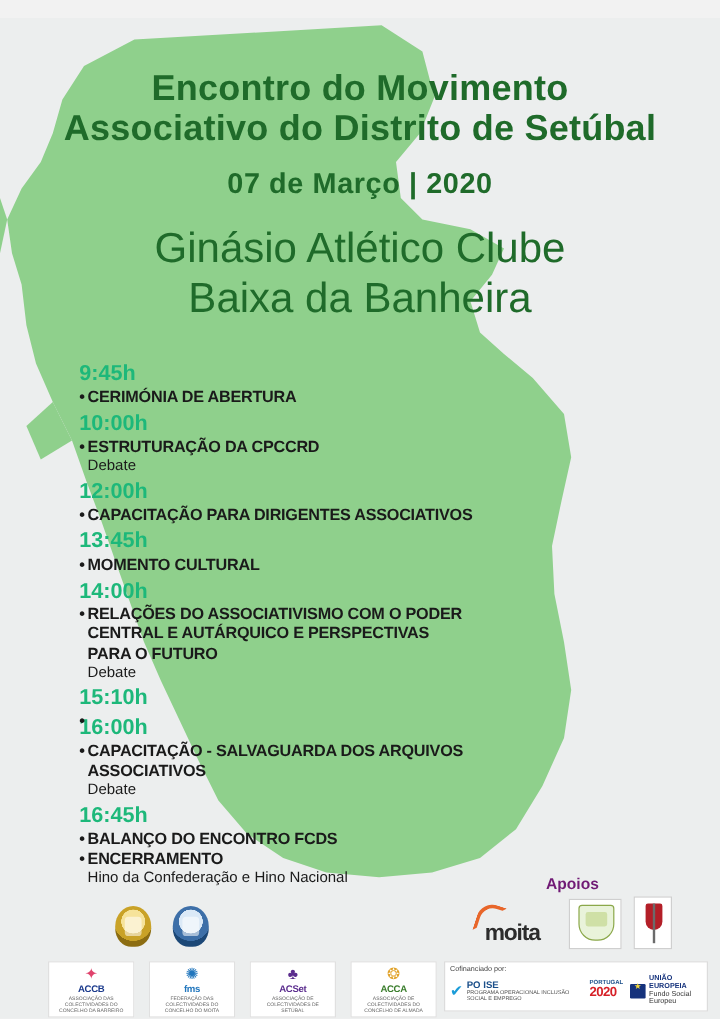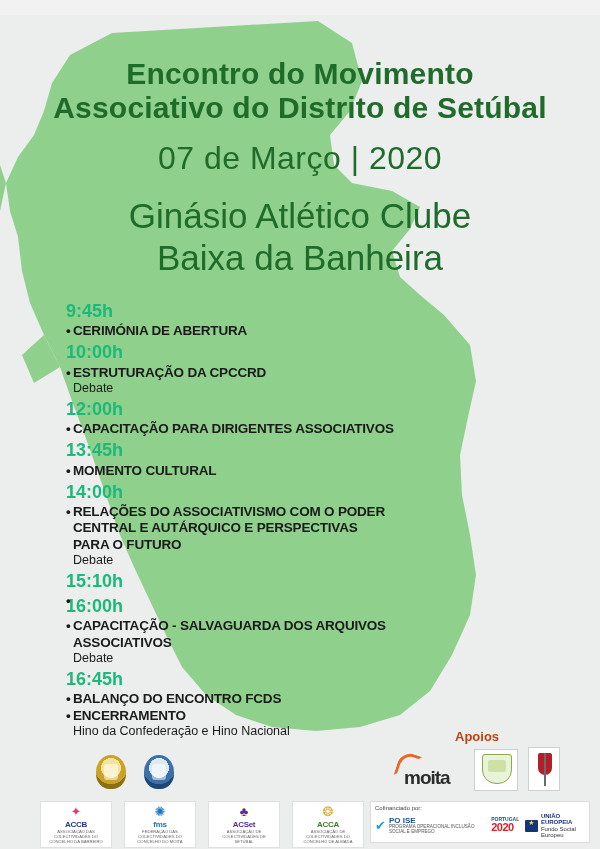--- a/index.html
+++ b/index.html
@@ -31,23 +31,23 @@
   .title-line {
     font-weight: bold;
     color: #1f6b2a;
     letter-spacing: .2px;
     line-height: 1.12;
   }
   .title-line.l1 { font-size: 30px; }
   .title-line.l2 { font-size: 30px; text-align: center; }
   .date-line {
     margin-top: 16px;
-    font-size: 32px;
+    font-size: 24px;
     color: #1f6b2a;
-    font-weight: normal;
+    font-weight: bold;
     letter-spacing: .5px;
   }
   .venue {
     margin-top: 18px;
     color: #1f6b2a;
     font-size: 35px;
     line-height: 1.2;
     font-weight: normal;
   }
   
@@ -82,21 +82,21 @@
     font-weight: normal;
     line-height: 1.2;
     padding-left: 7px;
   }
   
   .apoios-label {
     position: absolute;
     left: 455px; top: 714px;
     font-size: 13px;
     font-weight: bold;
-    color: #c2410c;
+    color: #701a75;
   }
   .logos-right {
     position: absolute;
     left: 392px; top: 732px;
     width: 215px;
     display: flex;
     align-items: flex-end;
     gap: 10px;
   }
   .logo-moita {

